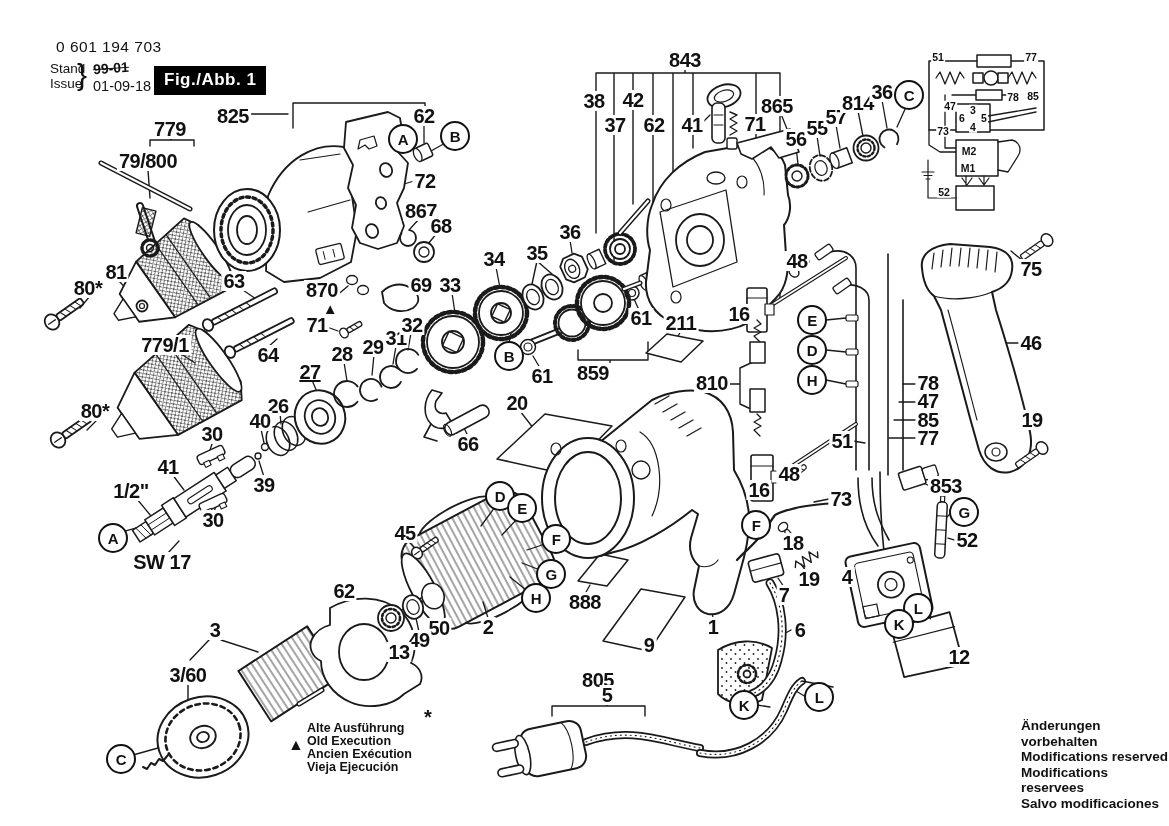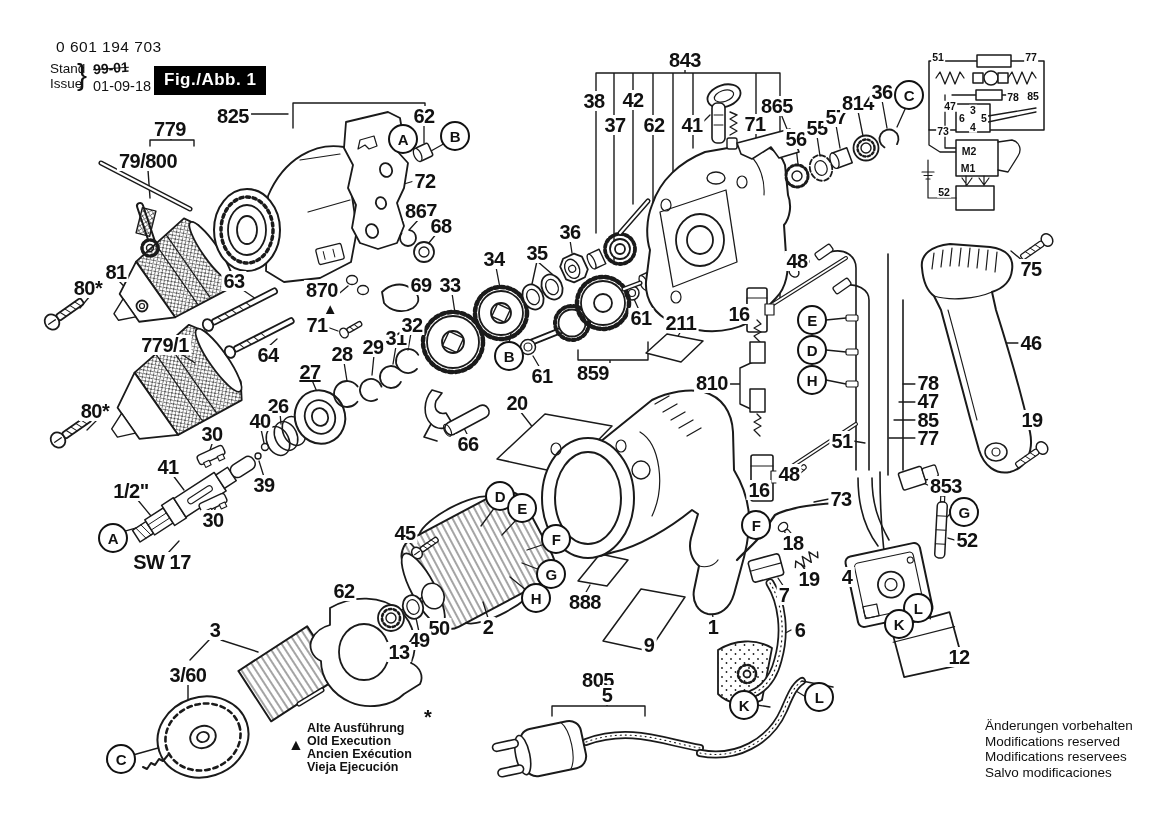--- a/index.html
+++ b/index.html
@@ -19,21 +19,21 @@
   #brace{left:77px;top:58px;font-size:30px;font-weight:400;}
   #old-date{left:93px;top:60px;font-size:14px;font-weight:700;text-decoration:line-through;transform:rotate(-4deg);}
   #date{left:93px;top:78px;font-size:14.5px;}
   #fig-box{left:154px;top:66px;background:#000;color:#fff;font-size:17px;font-weight:700;
            padding:4px 10px 5px;letter-spacing:0.5px;}
   .legend{position:absolute;z-index:6;font-size:13.5px;line-height:15.5px;}
   #legend-old{left:307px;top:722px;font-weight:700;font-size:12.5px;line-height:13px;}
   #legend-old-marker{position:absolute;left:288px;top:736px;font-size:16px;z-index:6;}
   #legend-lht{left:440px;top:712px;}
   #legend-lht-marker{position:absolute;left:424px;top:706px;font-size:20px;font-weight:700;z-index:6;}
-  #legend-mods{left:985px;top:718px;}
+  #legend-mods{left:1021px;top:718px;font-weight:bold;}
 </style>
 </head>
 <body>
 
 <div id="page">
 
   <div class="hdr" id="part-number">0 601 194 703</div>
   <div class="hdr" id="stand">
     <div>Stand</div>
       <div>Issue</div>

